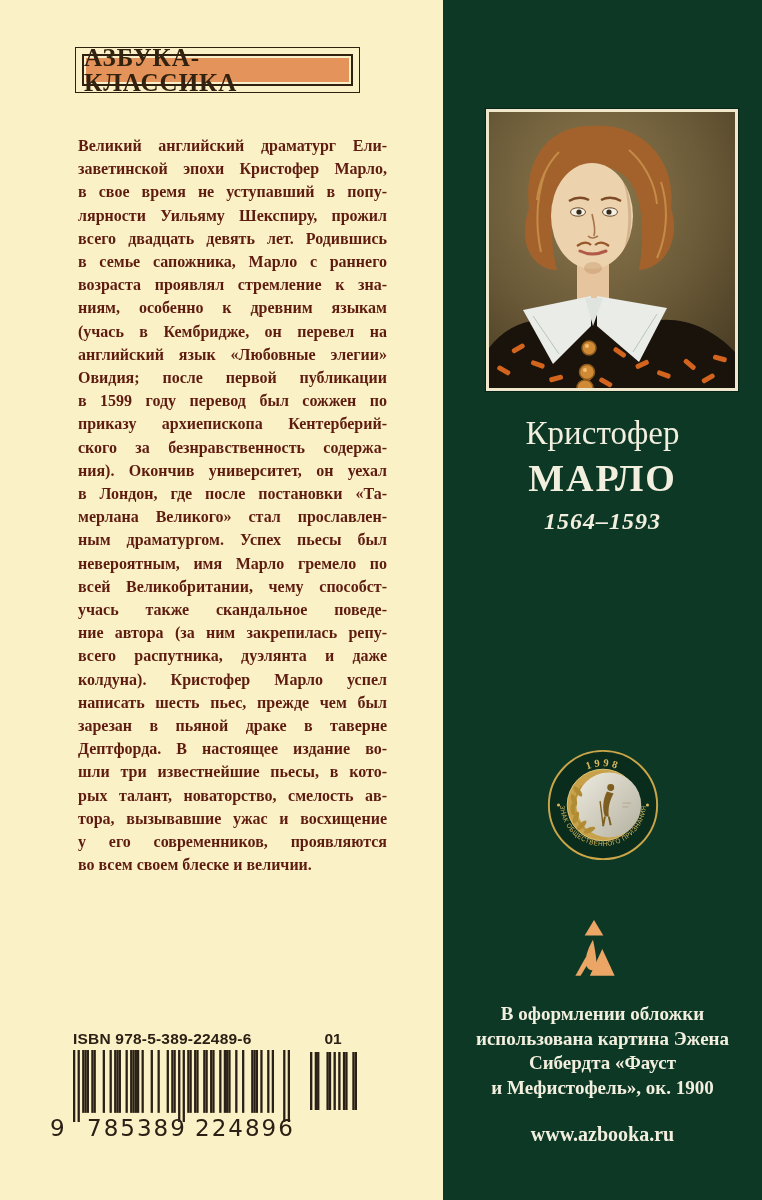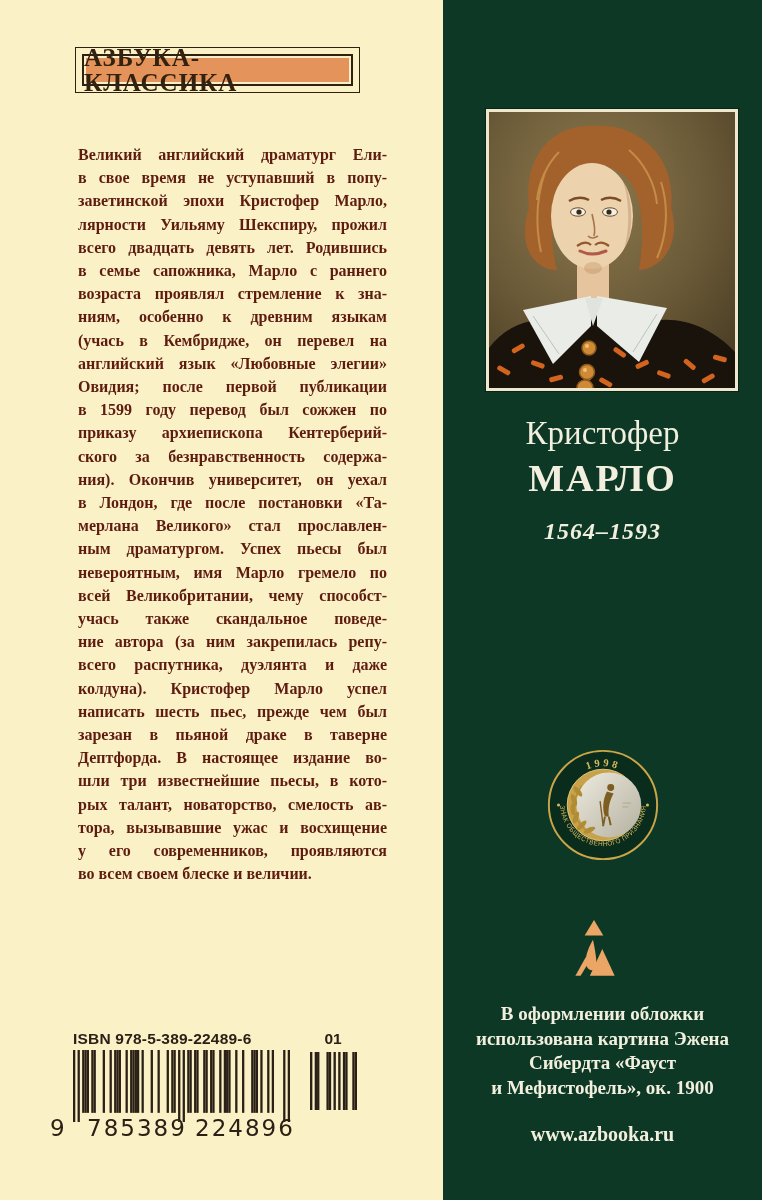--- a/index.html
+++ b/index.html
@@ -21,21 +21,21 @@
     width:100%;height:100%;box-sizing:border-box;
     background:var(--badge-orange,#E4945A);
     border:2px solid #30200f;
     box-shadow:inset 0 0 0 2px #f8efc9;
     display:flex;align-items:center;justify-content:center;
   }
   .series-badge-inner span{
     font:700 25px/1 "Liberation Serif",serif;
     color:#33220f;letter-spacing:1px;
   }
-  .annotation{position:absolute;left:78px;top:143px;width:309px;}
+  .annotation{position:absolute;left:78px;top:134px;width:309px;}
   .ann-line{
     font:700 16px/23.2px "Liberation Serif",serif;
     color:var(--text-red,#5E1C10);
     text-align:justify;text-align-last:justify;
     white-space:normal;
   }
   .ann-line.last{text-align-last:left;}
 
   
   .isbn-label{
@@ -67,21 +67,21 @@
   .portrait-frame{
     position:absolute;left:43px;top:109px;width:252px;height:282px;
     box-sizing:border-box;border:3px solid #f0e8cd;
     box-shadow:0 0 0 1px rgba(0,0,0,.35);
   }
   .portrait-frame svg{display:block;width:246px;height:276px;}
 
   .author-block{position:absolute;left:0;top:412px;width:100%;text-align:center;color:var(--ivory,#F2EFDE);}
   .author-first{font:400 33px/42px "Liberation Serif",serif;}
   .author-surname{font:700 38px/48px "Liberation Serif",serif;letter-spacing:2px;}
-  .author-years{font:italic 700 24px/32px "Liberation Serif",serif;margin-top:13px;letter-spacing:1px;}
+  .author-years{font:italic 700 24px/32px "Liberation Serif",serif;margin-top:3px;letter-spacing:1px;}
 
   .medal{position:absolute;left:102px;top:747px;width:116px;height:116px;}
   .medal svg{display:block;width:116px;height:116px;}
 
   .publisher-logo{position:absolute;left:130px;top:920px;width:42px;height:62px;}
   .publisher-logo svg{display:block;width:42px;height:62px;}
 
   .credit{position:absolute;left:0;top:1002px;width:100%;text-align:center;color:var(--ivory,#F2EFDE);}
   .credit-line{font:700 19px/24.5px "Liberation Serif",serif;}
   .website{
@@ -95,22 +95,22 @@
 <div class="page">
 
   <div class="series-badge">
     <div class="series-badge-inner">
       <span>АЗБУКА-КЛАССИКА</span>
     </div>
   </div>
 
   <div class="annotation">
     <div class="ann-line">Великий английский драматург Ели-</div>
+    <div class="ann-line">заветинской эпохи Кристофер Марло,</div>
     <div class="ann-line">в свое время не уступавший в попу-</div>
-    <div class="ann-line">заветинской эпохи Кристофер Марло,</div>
     <div class="ann-line">лярности Уильяму Шекспиру, прожил</div>
     <div class="ann-line">всего двадцать девять лет. Родившись</div>
     <div class="ann-line">в семье сапожника, Марло с раннего</div>
     <div class="ann-line">возраста проявлял стремление к зна-</div>
     <div class="ann-line">ниям, особенно к древним языкам</div>
     <div class="ann-line">(учась в Кембридже, он перевел на</div>
     <div class="ann-line">английский язык «Любовные элегии»</div>
     <div class="ann-line">Овидия; после первой публикации</div>
     <div class="ann-line">в 1599 году перевод был сожжен по</div>
     <div class="ann-line">приказу архиепископа Кентерберий-</div>

